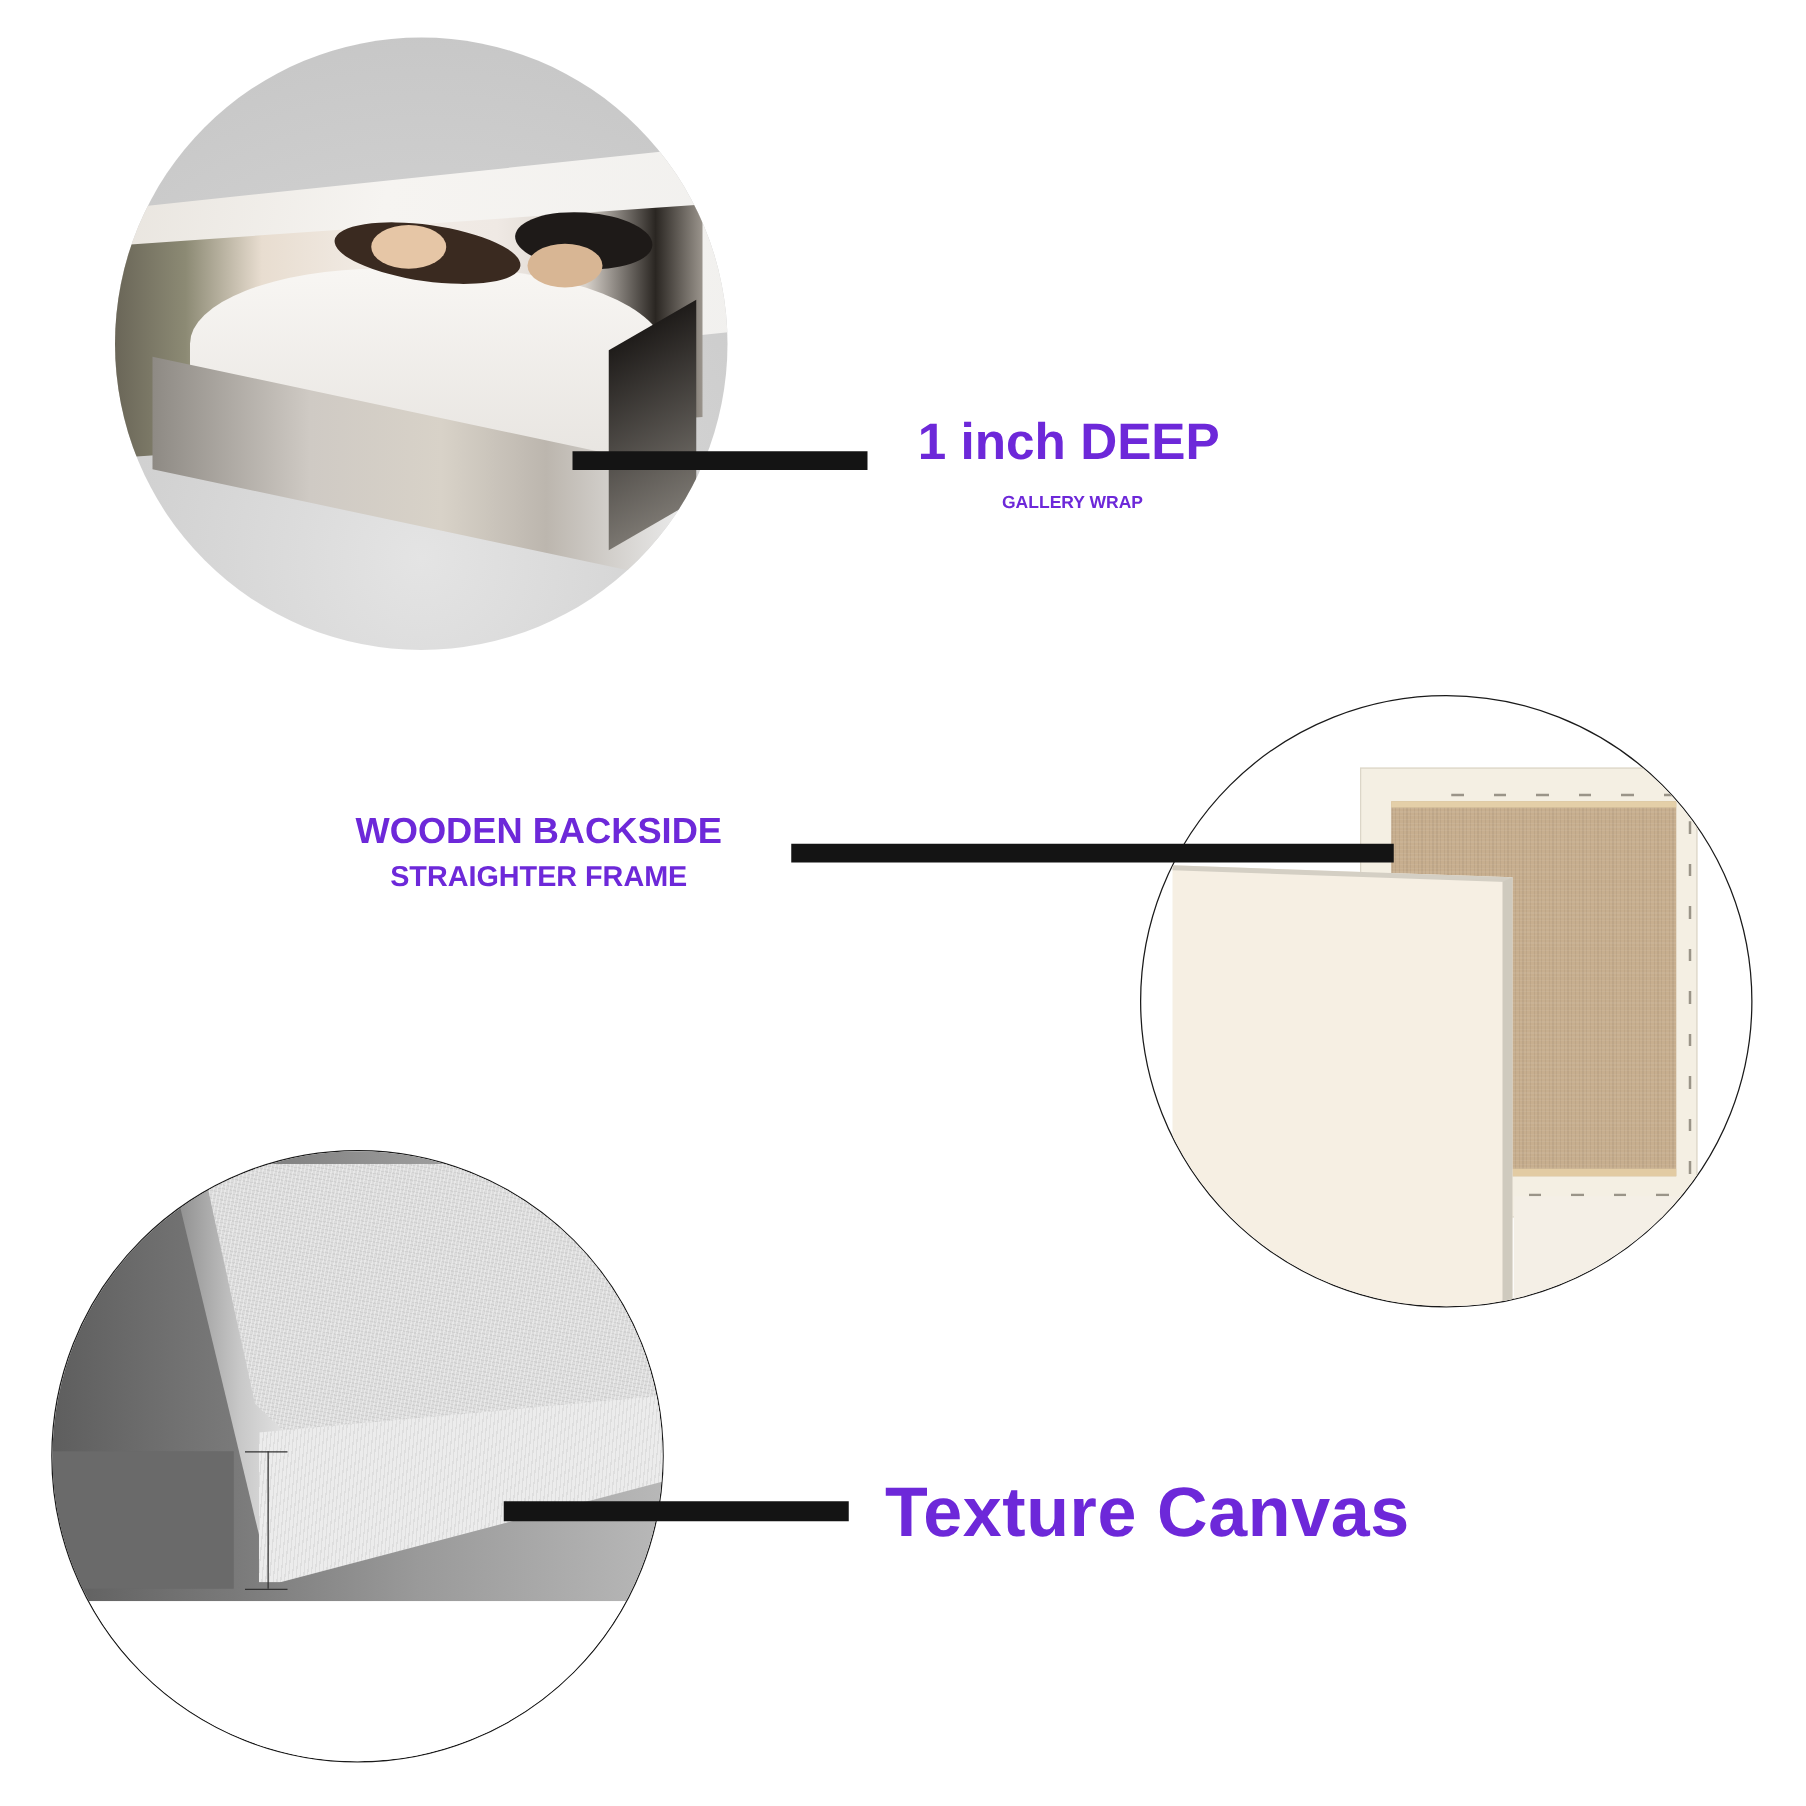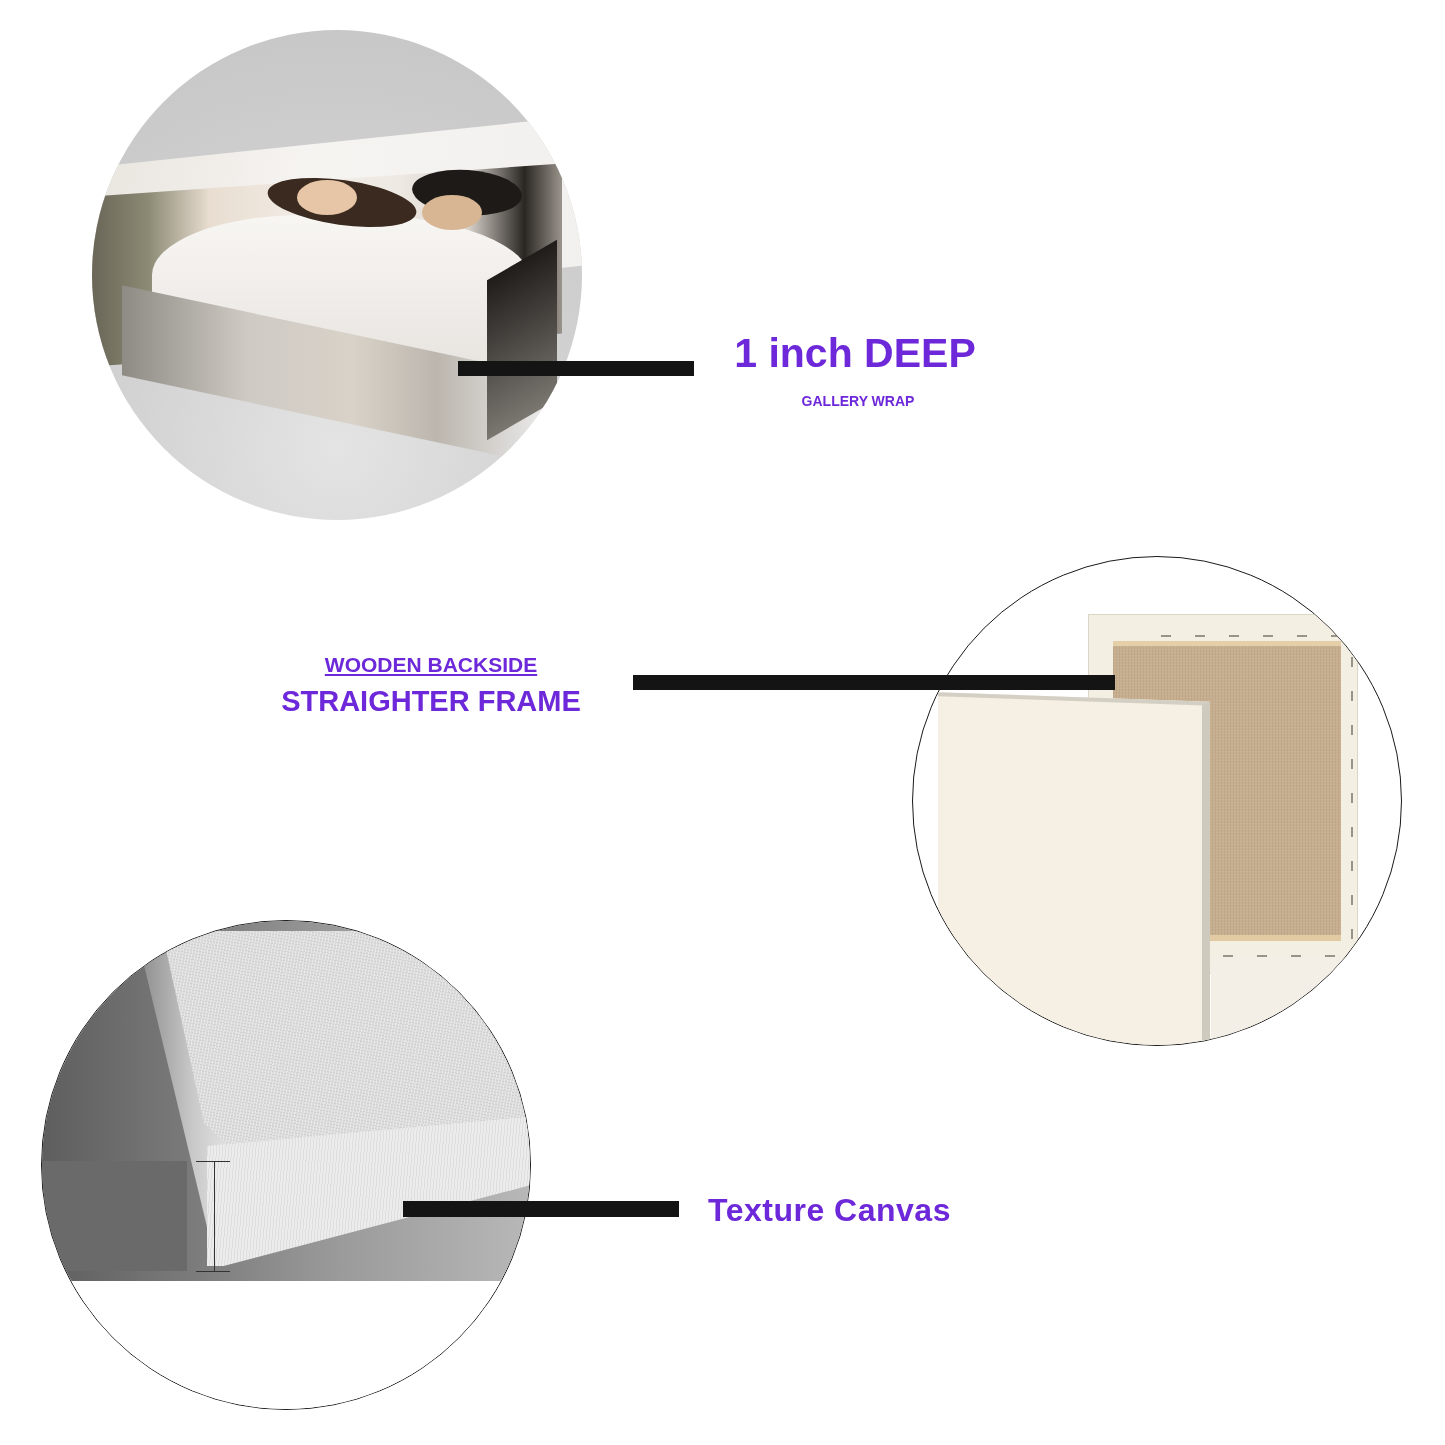--- a/index.html
+++ b/index.html
@@ -67,22 +67,22 @@
   <div class="abs face-w"></div>
   <div class="abs hair-m"></div>
   <div class="abs face-m"></div>
   <div class="abs edge"></div>
   <div class="abs edge-right"></div>
 </div>
 <div class="bar" style="left:458px; top:361px; width:236px; height:15px;"></div>
 <div class="label" style="left:720px; top:330px; width:270px; font-size:41px; line-height:46px;">1 inch DEEP</div>
 <div class="label" style="left:720px; top:388px; width:276px; font-size:14px; line-height:26px;">GALLERY WRAP</div>
 
-<div class="label" style="left:255px; top:647px; width:352px; font-size:21px; line-height:36px;text-decoration:underline;">WOODEN BACKSIDE</div>
-<div class="label" style="left:255px; top:683px; width:352px; font-size:29px; line-height:36px;">STRAIGHTER FRAME</div>
+<div class="label" style="left:255px; top:647px; width:352px; font-size:29px; line-height:36px;">WOODEN BACKSIDE</div>
+<div class="label" style="left:255px; top:683px; width:352px; font-size:23px; line-height:36px;">STRAIGHTER FRAME</div>
 <div id="c2" class="circle">
   <div class="abs frame"></div>
   <div class="abs linen"></div>
   <div class="abs staples"></div>
   <div class="abs staples-v"></div>
   <div class="abs staples-b"></div>
   <div class="abs floor"></div>
   <div class="abs front"></div>
 </div>
 <div class="bar" style="left:633px; top:675px; width:482px; height:15px;"></div>
@@ -92,13 +92,13 @@
   <div class="abs dark-block"></div>
   <div class="abs fold"></div>
   <div class="abs fabric-top"></div>
   <div class="abs fabric-side"></div>
   <div class="abs dim-line"></div>
   <div class="abs dim-tick-t"></div>
   <div class="abs dim-tick-b"></div>
   <div class="abs white-floor"></div>
 </div>
 <div class="bar" style="left:403px; top:1201px; width:276px; height:16px;"></div>
-<div class="label" style="left:708px; top:1183px; width:392px; font-size:32px; line-height:54px; text-align:left; letter-spacing:0.5px;">Texture Canvas</div>
+<div class="label" style="left:708px; top:1183px; width:392px; font-size:56px; line-height:54px; text-align:left; letter-spacing:0.5px;">Texture Canvas</div>
 
 </body></html>

